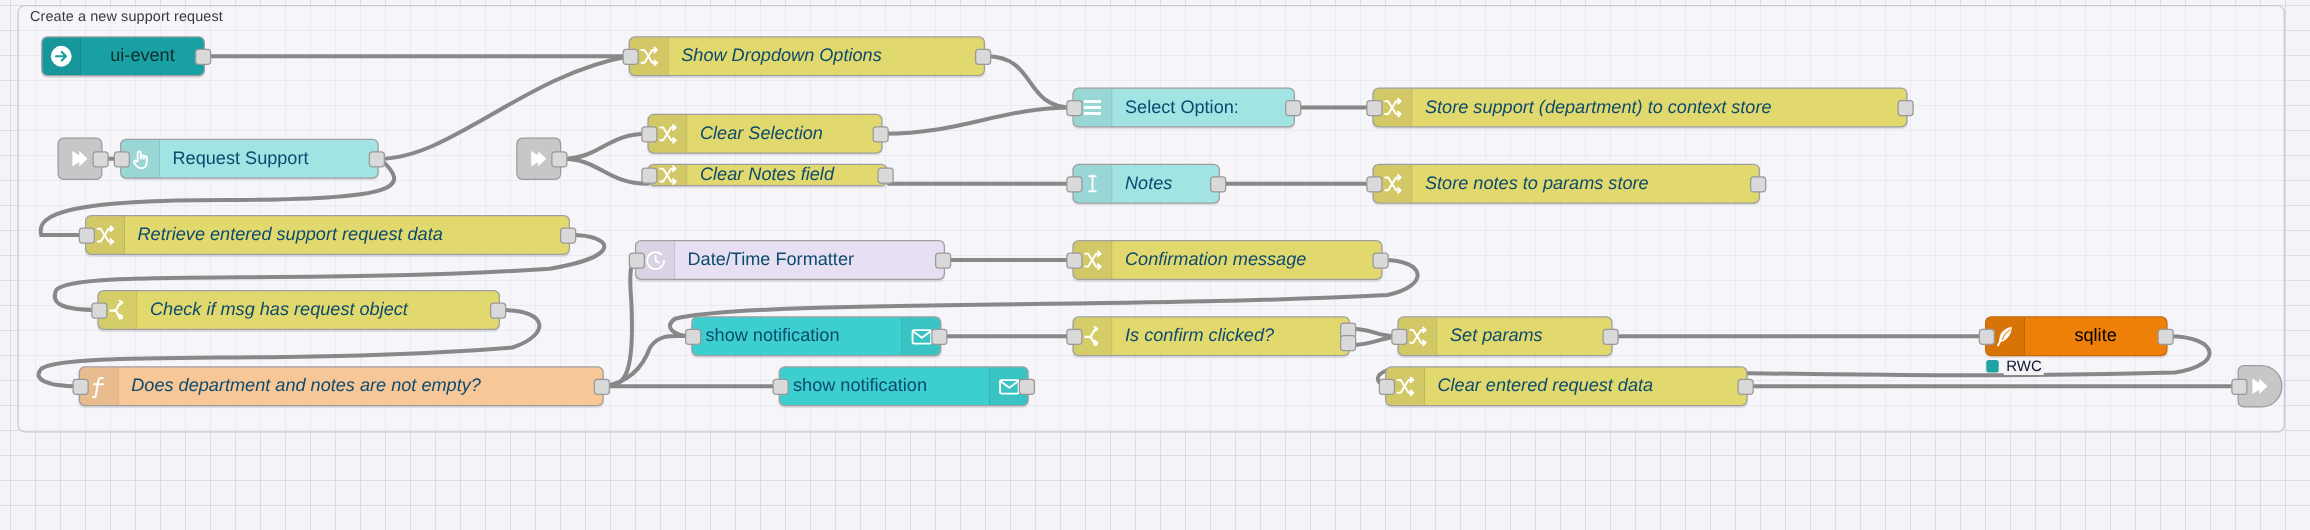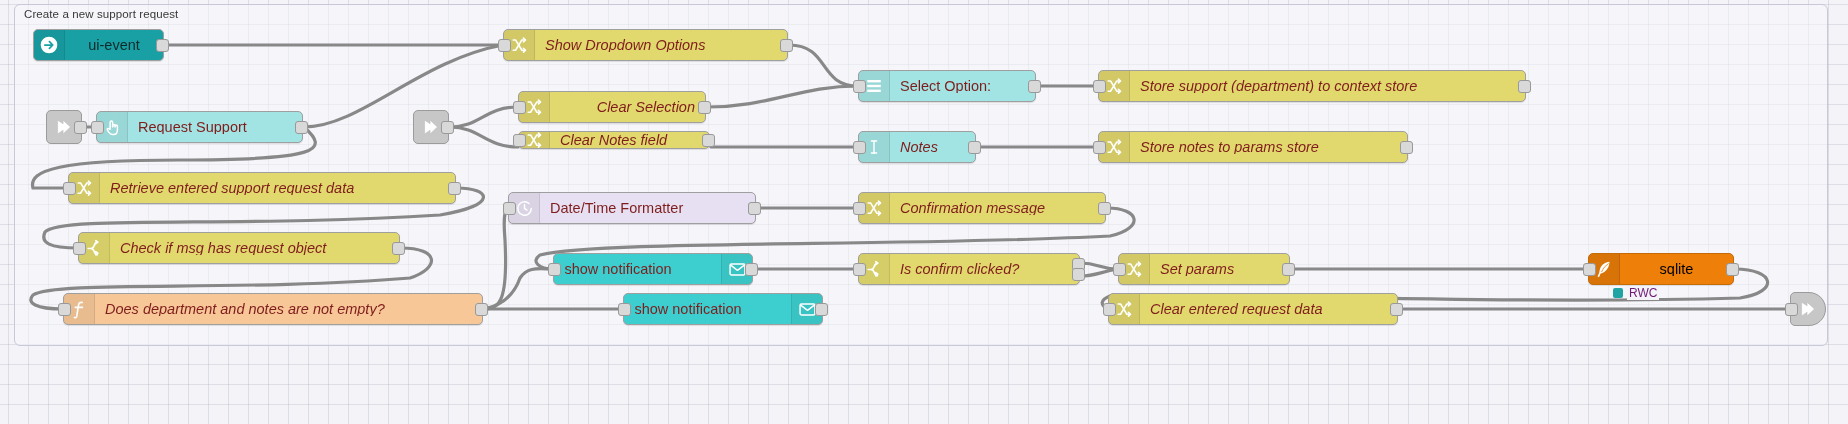--- a/index.html
+++ b/index.html
@@ -55,21 +55,21 @@
     background:rgba(0,0,0,.055);
     border-radius:4px 0 0 4px;
     flex:0 0 30px;
   }
   .node .icon-box.right{
     border-right:none;border-left:1px solid rgba(0,0,0,.09);
     border-radius:0 4px 4px 0;
   }
   .node .label{
     flex:1;padding:0 10px;
-    font-size:14.5px;color:#7f1d1d;
+    font-size:14.5px;color:#0c4a6e;
     white-space:nowrap;overflow:hidden;
     line-height:1;
   }
   .node .label.it{font-style:italic;}
   .node .label.center{text-align:center;}
 
   
   .port{
     position:absolute;width:11px;height:11px;
     background:#d9d9d9;border:1px solid #999;border-radius:3px;
@@ -100,21 +100,21 @@
     width:36px;height:34px;
     background:#c7c7c7;border:1px solid #9b9b9b;border-radius:5px;
     display:flex;align-items:center;justify-content:center;
   }
   .linknode.round-r{border-radius:5px 17px 17px 5px;}
   .linknode svg{display:block;}
 
   
   .status{
     position:absolute;display:flex;align-items:center;gap:4px;
-    font-size:12px;color:#701a75;white-space:nowrap;margin-left:24px;
+    font-size:12px;color:#0f172a;white-space:nowrap;
   }
   .status .dot{
     width:10px;height:10px;background:#1fa3a3;border-radius:2px;display:inline-block;
   }
   .status .stxt{background:#f3f3f8;padding:0 2px;}
   .icn{display:block;}
 </style>
 </head>
 <body>
 
@@ -233,21 +233,21 @@
         <path d="M9 11V5.5a1.6 1.6 0 0 1 3.2 0V11"></path>
         <path d="M12.2 11V9.6a1.5 1.5 0 0 1 3 0V11"></path>
         <path d="M15.2 11.2v-.8a1.5 1.5 0 0 1 3 0V15c0 3.3-2 5.8-5 5.8h-1.4c-2.4 0-3.3-1.1-4.6-2.9L5.6 15.3c-.7-1 0-2.2 1.2-1.9L9 14.2V11"></path>
       </svg>
     </div>
     <div class="label">Request Support</div>
     <div class="port in"></div>
     <div class="port out"></div>
   </div>
 
-  <div class="node n-change" style="left:518px;top:91px;width:188px;height:32px;text-align:right;">
+  <div class="node n-change" style="left:518px;top:91px;width:188px;height:32px;">
     <div class="icon-box">
       <svg class="icn" width="19" height="19" viewBox="0 0 24 24" stroke="#fff" stroke-width="2" fill="none" stroke-linecap="round" stroke-linejoin="round">
         <path d="M4 5h3l8 13h4"></path>
           <path d="M4 18h3l8-13h4"></path>
         <path d="M17 2.6l2.6 2.4-2.6 2.4"></path>
           <path d="M17 15.6l2.6 2.4-2.6 2.4"></path>
       </svg>
     </div>
     <div class="label it">Clear Selection</div>
     <div class="port in"></div>

